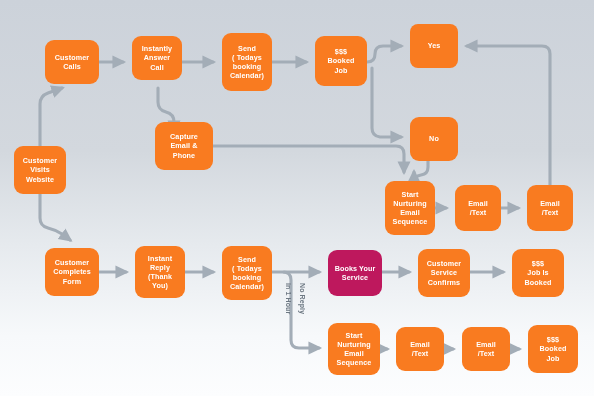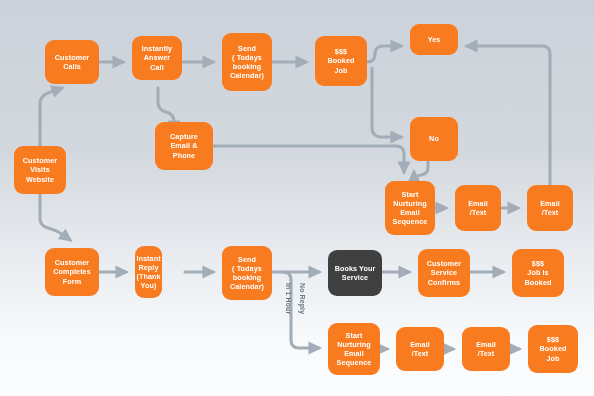--- a/index.html
+++ b/index.html
@@ -137,21 +137,21 @@
       <span>Send
 ( Todays
 booking
 Calendar)</span>
     </div>
     <div class="node" style="left: 315px; top: 36px; width: 52px; height: 50px; background: rgb(249, 123, 32); color: rgb(255, 255, 255);">
       <span>$$$
 Booked
 Job</span>
     </div>
-    <div class="node" style="left: 410px; top: 24px; width: 48px; height: 31px; background: rgb(249, 123, 32); color: rgb(255, 255, 255);">
+    <div class="node" style="left: 410px; top: 24px; width: 48px; height: 44px; background: rgb(249, 123, 32); color: rgb(255, 255, 255); border-radius: 8px;">
       <span>Yes</span>
     </div>
     <div class="node" style="left: 155px; top: 122px; width: 58px; height: 48px; background: rgb(249, 123, 32); color: rgb(255, 255, 255);">
       <span>Capture
 Email &amp;
 Phone</span>
     </div>
     <div class="node" style="left: 410px; top: 117px; width: 48px; height: 44px; background: rgb(249, 123, 32); color: rgb(255, 255, 255); align-items: center;">
       <span>No</span>
     </div>
@@ -172,33 +172,33 @@
     </div>
     <div class="node" style="left: 527px; top: 185px; width: 46px; height: 46px; background: rgb(249, 123, 32); color: rgb(255, 255, 255);">
       <span>Email
 /Text</span>
     </div>
     <div class="node" style="left: 45px; top: 248px; width: 54px; height: 48px; background: rgb(249, 123, 32); color: rgb(255, 255, 255);">
       <span>Customer
 Completes
 Form</span>
     </div>
-    <div class="node" style="left: 135px; top: 246px; width: 27px; height: 52px; background: rgb(249, 123, 32); color: rgb(255, 255, 255);">
+    <div class="node" style="left: 135px; top: 246px; width: 50px; height: 52px; background: rgb(249, 123, 32); color: rgb(255, 255, 255);">
       <span>Instant
 Reply
 (Thank
 You)</span>
     </div>
     <div class="node" style="left: 222px; top: 246px; width: 50px; height: 54px; background: rgb(249, 123, 32); color: rgb(255, 255, 255);">
       <span>Send
 ( Todays
 booking
 Calendar)</span>
     </div>
-    <div class="node" style="left: 328px; top: 250px; width: 54px; height: 46px; background: #404040; color: rgb(255, 255, 255);">
+    <div class="node" style="left: 328px; top: 250px; width: 54px; height: 46px; background: #be185d; color: rgb(255, 255, 255);">
       <span>Books Your
 Service</span>
     </div>
     <div class="node" style="left: 418px; top: 249px; width: 52px; height: 48px; background: rgb(249, 123, 32); color: rgb(255, 255, 255);">
       <span>Customer
 Service
 Confirms</span>
     </div>
     <div class="node" style="left: 512px; top: 249px; width: 52px; height: 48px; background: rgb(249, 123, 32); color: rgb(255, 255, 255);">
       <span>$$$

